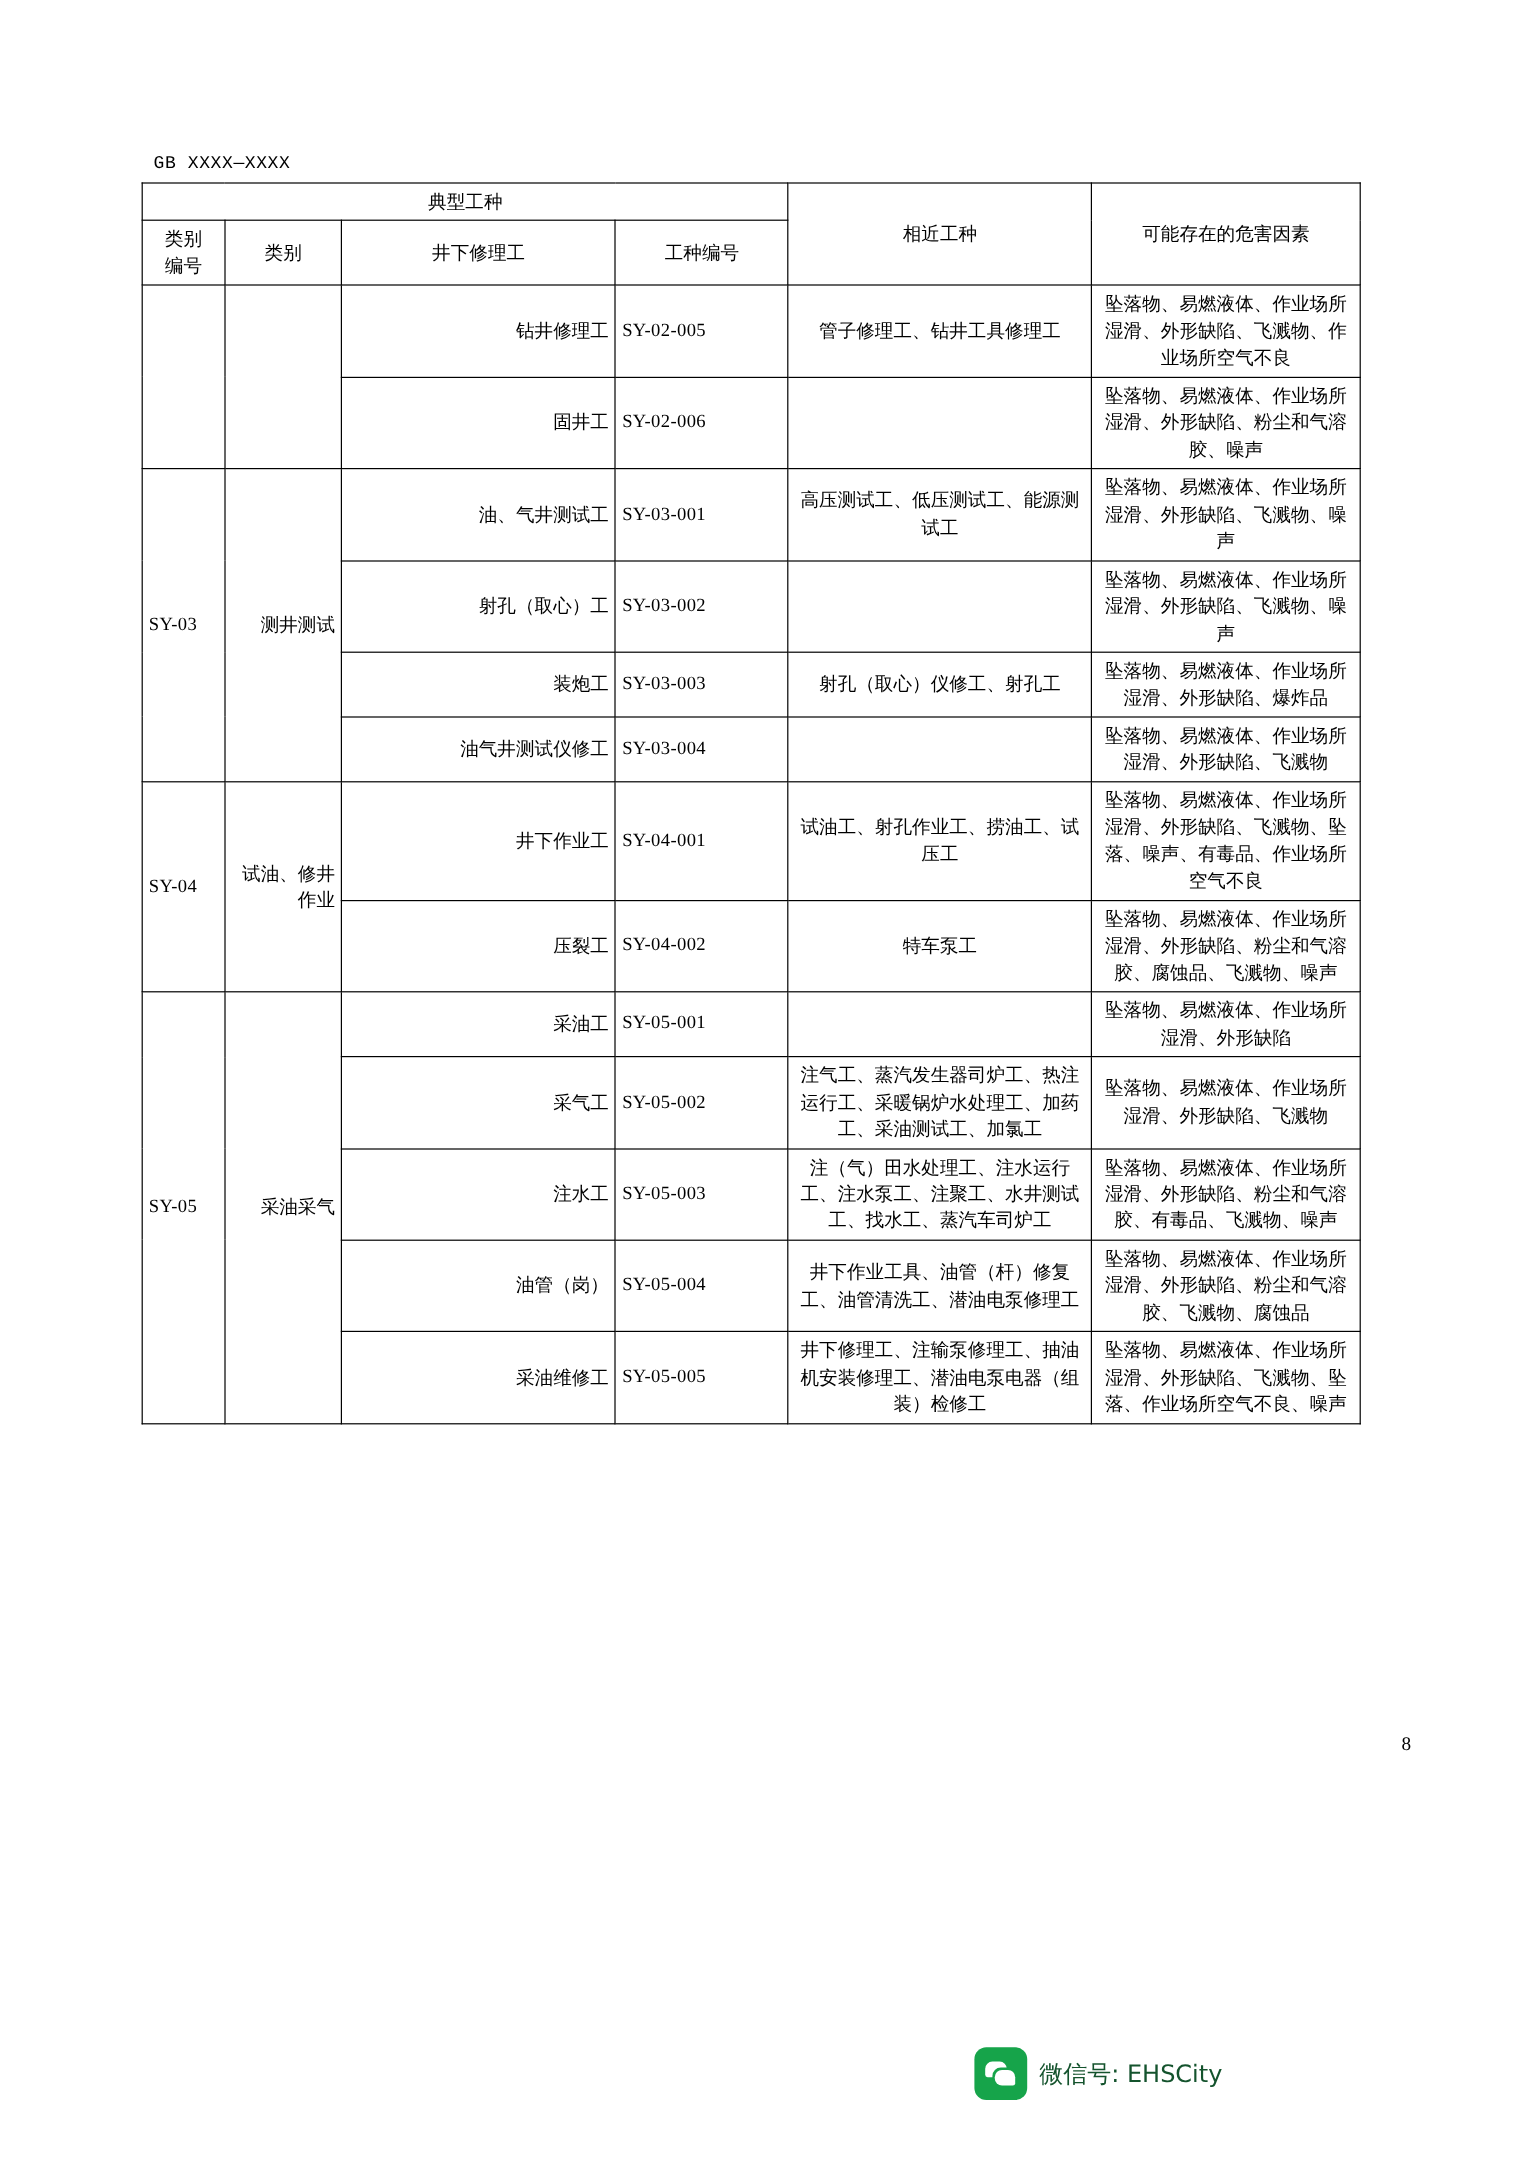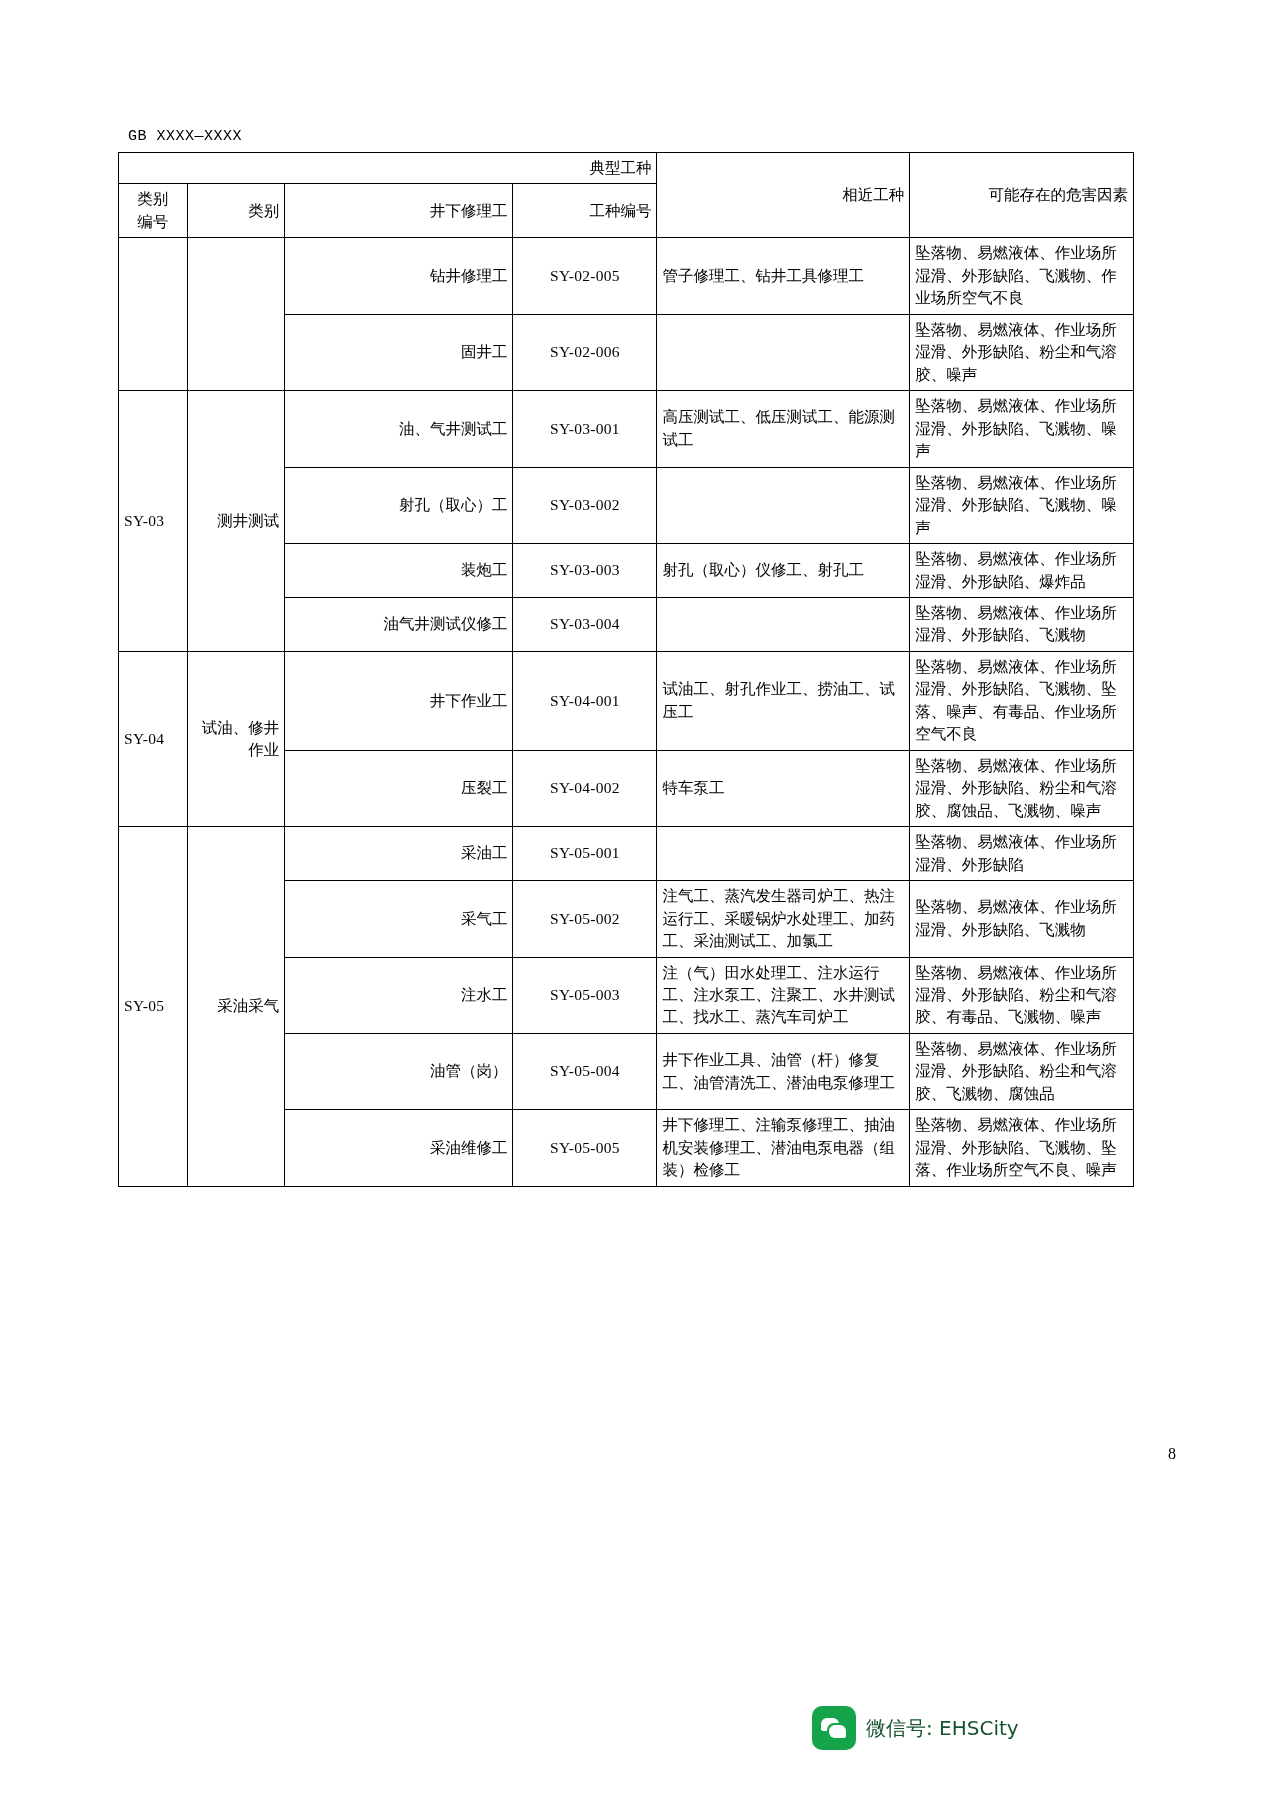--- a/index.html
+++ b/index.html
@@ -49,35 +49,34 @@
     line-height: 1.45;
   }
   .c-cat-num { width: 62px; }
   .c-cat     { width: 88px; }
   .c-name    { width: 206px; }
   .c-code    { width: 130px; }
   .c-near    { width: 228px; }
   .c-hazard  { width: 202px; }
 
   .hdr-center {
-    text-align: right;
+    text-align: center;
     vertical-align: middle;
   }
   .hdr-two-line {
     text-align: center;
     line-height: 1.5;
   }
   .cell-center {
     text-align: right;
   }
   .cell-left {
-    text-align: left;
+    text-align: center;
   }
   .code-cell {
-    text-align: center;
     font-family: "Liberation Serif", "DejaVu Serif", serif;
     font-size: 15.5px;
     letter-spacing: 0.3px;
   }
   .cat-num-cell {
     text-align: left;
     font-family: "Liberation Serif", "DejaVu Serif", serif;
     font-size: 15.5px;
     letter-spacing: 0.3px;
   }

